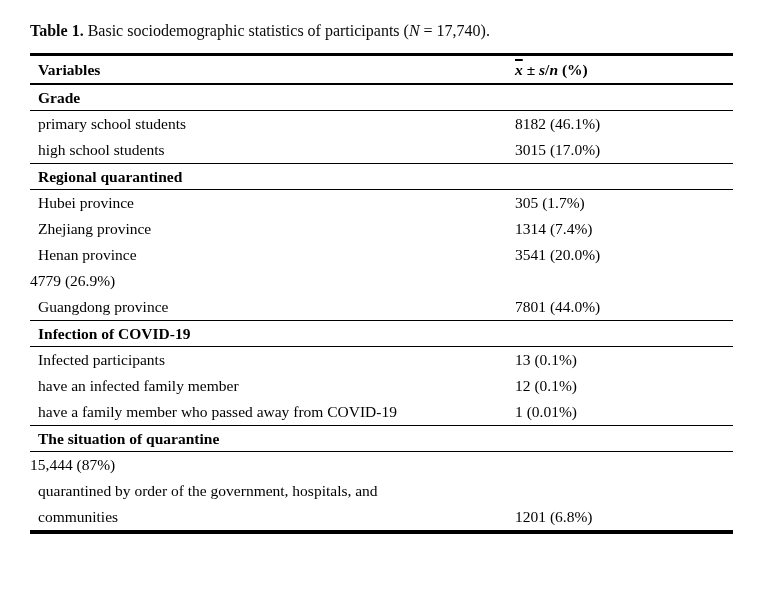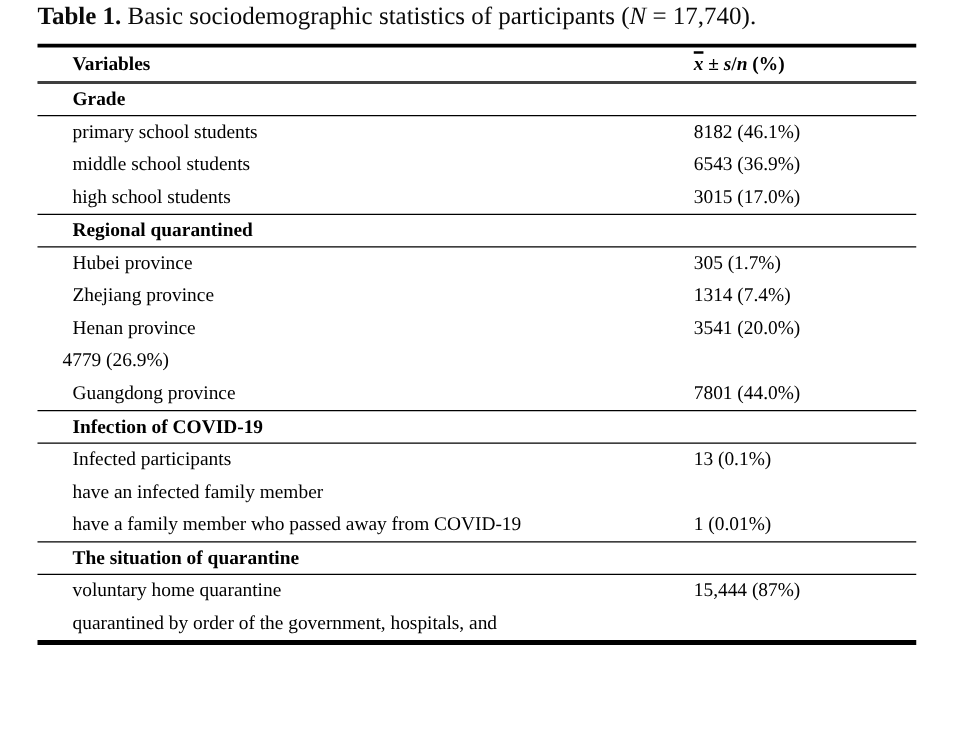--- a/index.html
+++ b/index.html
@@ -10,22 +10,22 @@
   }
   .page {
     position: relative;
     width: 764px;
     height: 603px;
     background: #ffffff;
     font-family: "Liberation Serif", "DejaVu Serif", serif;
     overflow: hidden;
   }
   .caption {
-    margin: 2px 30px 0 30px;
-    font-size: 20px;
+    margin: 20px 30px 0 30px;
+    font-size: 16px;
     line-height: 22px;
     color: #0a0a0a;
   }
   .caption .b { font-weight: 700; }
   .it { font-style: italic; }
   .ov {
     font-style: italic;
     text-decoration: overline;
     text-decoration-thickness: 1.5px;
   }
@@ -51,21 +51,21 @@
     height: 27px;
     font-weight: 700;
   }
   .row.section {
     height: 25px;
     font-weight: 700;
     border-top: 1.5px solid #000;
     border-bottom: 1.5px solid #000;
     font-family: Liberation Serif, serif;
   }
-  .cell { box-sizing: border-box; white-space: nowrap; margin-left: 20px; }
+  .cell { box-sizing: border-box; white-space: nowrap; }
   .cell.label {
     width: 485px;
     padding-left: 8px;
     flex: 0 0 485px;
   }
   .cell.value { flex: 1 1 auto; }
 </style>
 </head>
 <body>
 
@@ -81,24 +81,20 @@
     </div>
 
 
     <div class="row section">
       <div class="cell label">Grade</div>
     </div>
 
     <div class="row">
       <div class="cell label">primary school students</div>
       <div class="cell value">8182 (46.1%)</div>
-    </div>
-    <div class="row">
-      <div class="cell label">middle school students</div>
-      <div class="cell value">6543 (36.9%)</div>
     </div>
     <div class="row">
       <div class="cell label">high school students</div>
       <div class="cell value">3015 (17.0%)</div>
     </div>
 
     <div class="row section">
       <div class="cell label">Regional quarantined</div>
     </div>
 
@@ -125,33 +121,37 @@
     <div class="row section">
       <div class="cell label">Infection of COVID-19</div>
     </div>
 
     <div class="row">
       <div class="cell label">Infected participants</div>
       <div class="cell value">13 (0.1%)</div>
     </div>
     <div class="row">
       <div class="cell label">have an infected family member</div>
+      <div class="cell value">12 (0.1%)</div>
     </div>
     <div class="row">
       <div class="cell label">have a family member who passed away from COVID-19</div>
       <div class="cell value">1 (0.01%)</div>
     </div>
 
     <div class="row section">
       <div class="cell label">The situation of quarantine</div>
     </div>
 
     <div class="row">
-      <div class="cell label">voluntary home quarantine</div>
       <div class="cell value">15,444 (87%)</div>
     </div>
     <div class="row">
       <div class="cell label">quarantined by order of the government, hospitals, and</div>
       <div class="cell value"></div>
     </div>
+    <div class="row">
+      <div class="cell label">communities</div>
+      <div class="cell value">1201 (6.8%)</div>
+    </div>
 
   </div>
 </div>
 
 </body></html>

